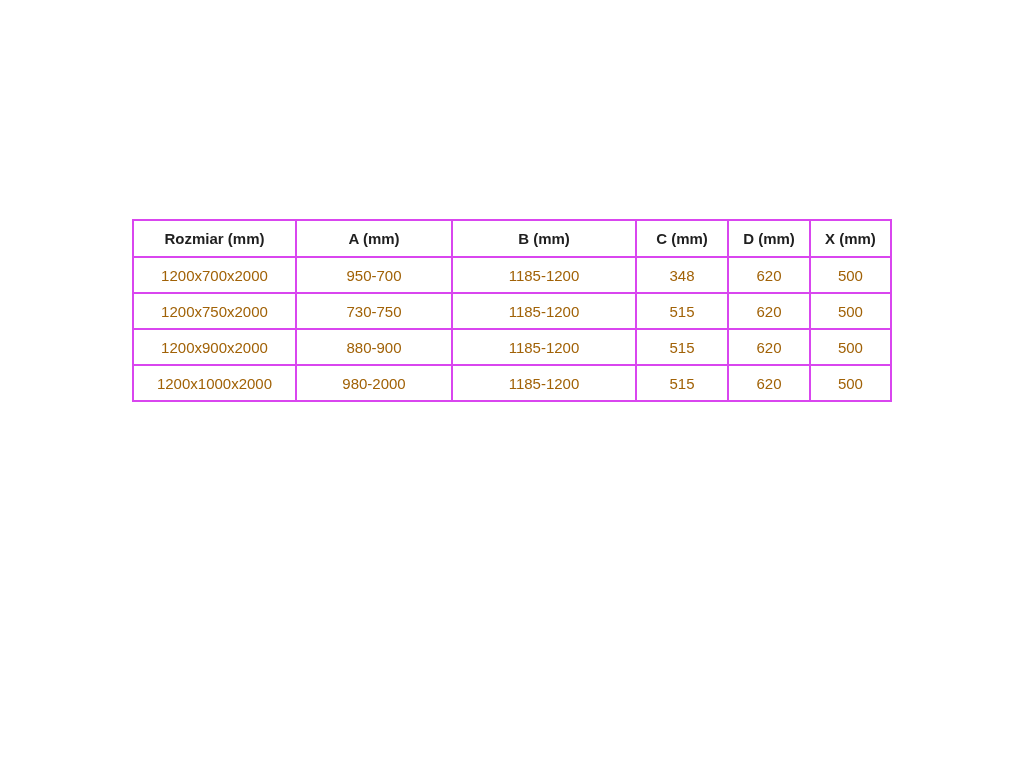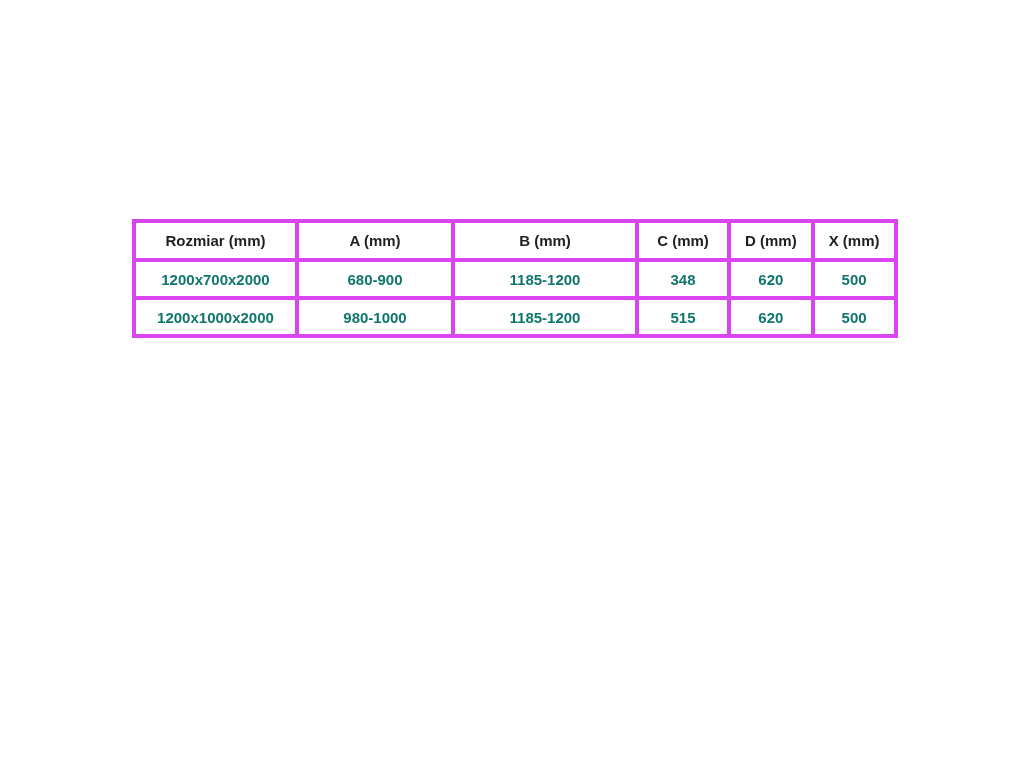--- a/index.html
+++ b/index.html
@@ -16,38 +16,38 @@
     position: absolute;
     left: 132px;
     top: 219px;
   }
   table.spec-table {
     border-collapse: collapse;
     table-layout: fixed;
   }
   table.spec-table th,
   table.spec-table td {
-    border: 4px solid #d946ef;
+    border: 2px solid #d946ef;
     text-align: center;
     vertical-align: middle;
     padding: 0 14px;
     white-space: nowrap;
     overflow: hidden;
   }
   table.spec-table th {
     height: 35px;
     font-size: 15px;
     font-weight: bold;
     color: #1f1f1f;
   }
   table.spec-table td {
     height: 34px;
     font-size: 15px;
-    font-weight: bold;
-    color: #0f766e;
+    font-weight: normal;
+    color: #a16207;
   }
   
   col.c0 { width: 163px; }
   col.c1 { width: 156px; }
   col.c2 { width: 184px; }
   col.c3 { width: 92px;  }
   col.c4 { width: 82px;  }
   col.c5 { width: 80px;  }
 </style>
 </head>
@@ -69,29 +69,45 @@
         <th>A (mm)</th>
         <th>B (mm)</th>
         <th>C (mm)</th>
         <th>D (mm)</th>
         <th>X (mm)</th>
       </tr>
     </thead>
     <tbody id="spec-table-body">
         <tr>
           <td>1200x700x2000</td>
-          <td>680-900</td>
+          <td>950-700</td>
           <td>1185-1200</td>
           <td>348</td>
           <td>620</td>
           <td>500</td>
         </tr>
         <tr>
+          <td>1200x750x2000</td>
+          <td>730-750</td>
+          <td>1185-1200</td>
+          <td>515</td>
+          <td>620</td>
+          <td>500</td>
+        </tr>
+        <tr>
+          <td>1200x900x2000</td>
+          <td>880-900</td>
+          <td>1185-1200</td>
+          <td>515</td>
+          <td>620</td>
+          <td>500</td>
+        </tr>
+        <tr>
           <td>1200x1000x2000</td>
-          <td>980-1000</td>
+          <td>980-2000</td>
           <td>1185-1200</td>
           <td>515</td>
           <td>620</td>
           <td>500</td>
         </tr>
       </tbody>
   </table>
 </div>
 
 </body></html>

